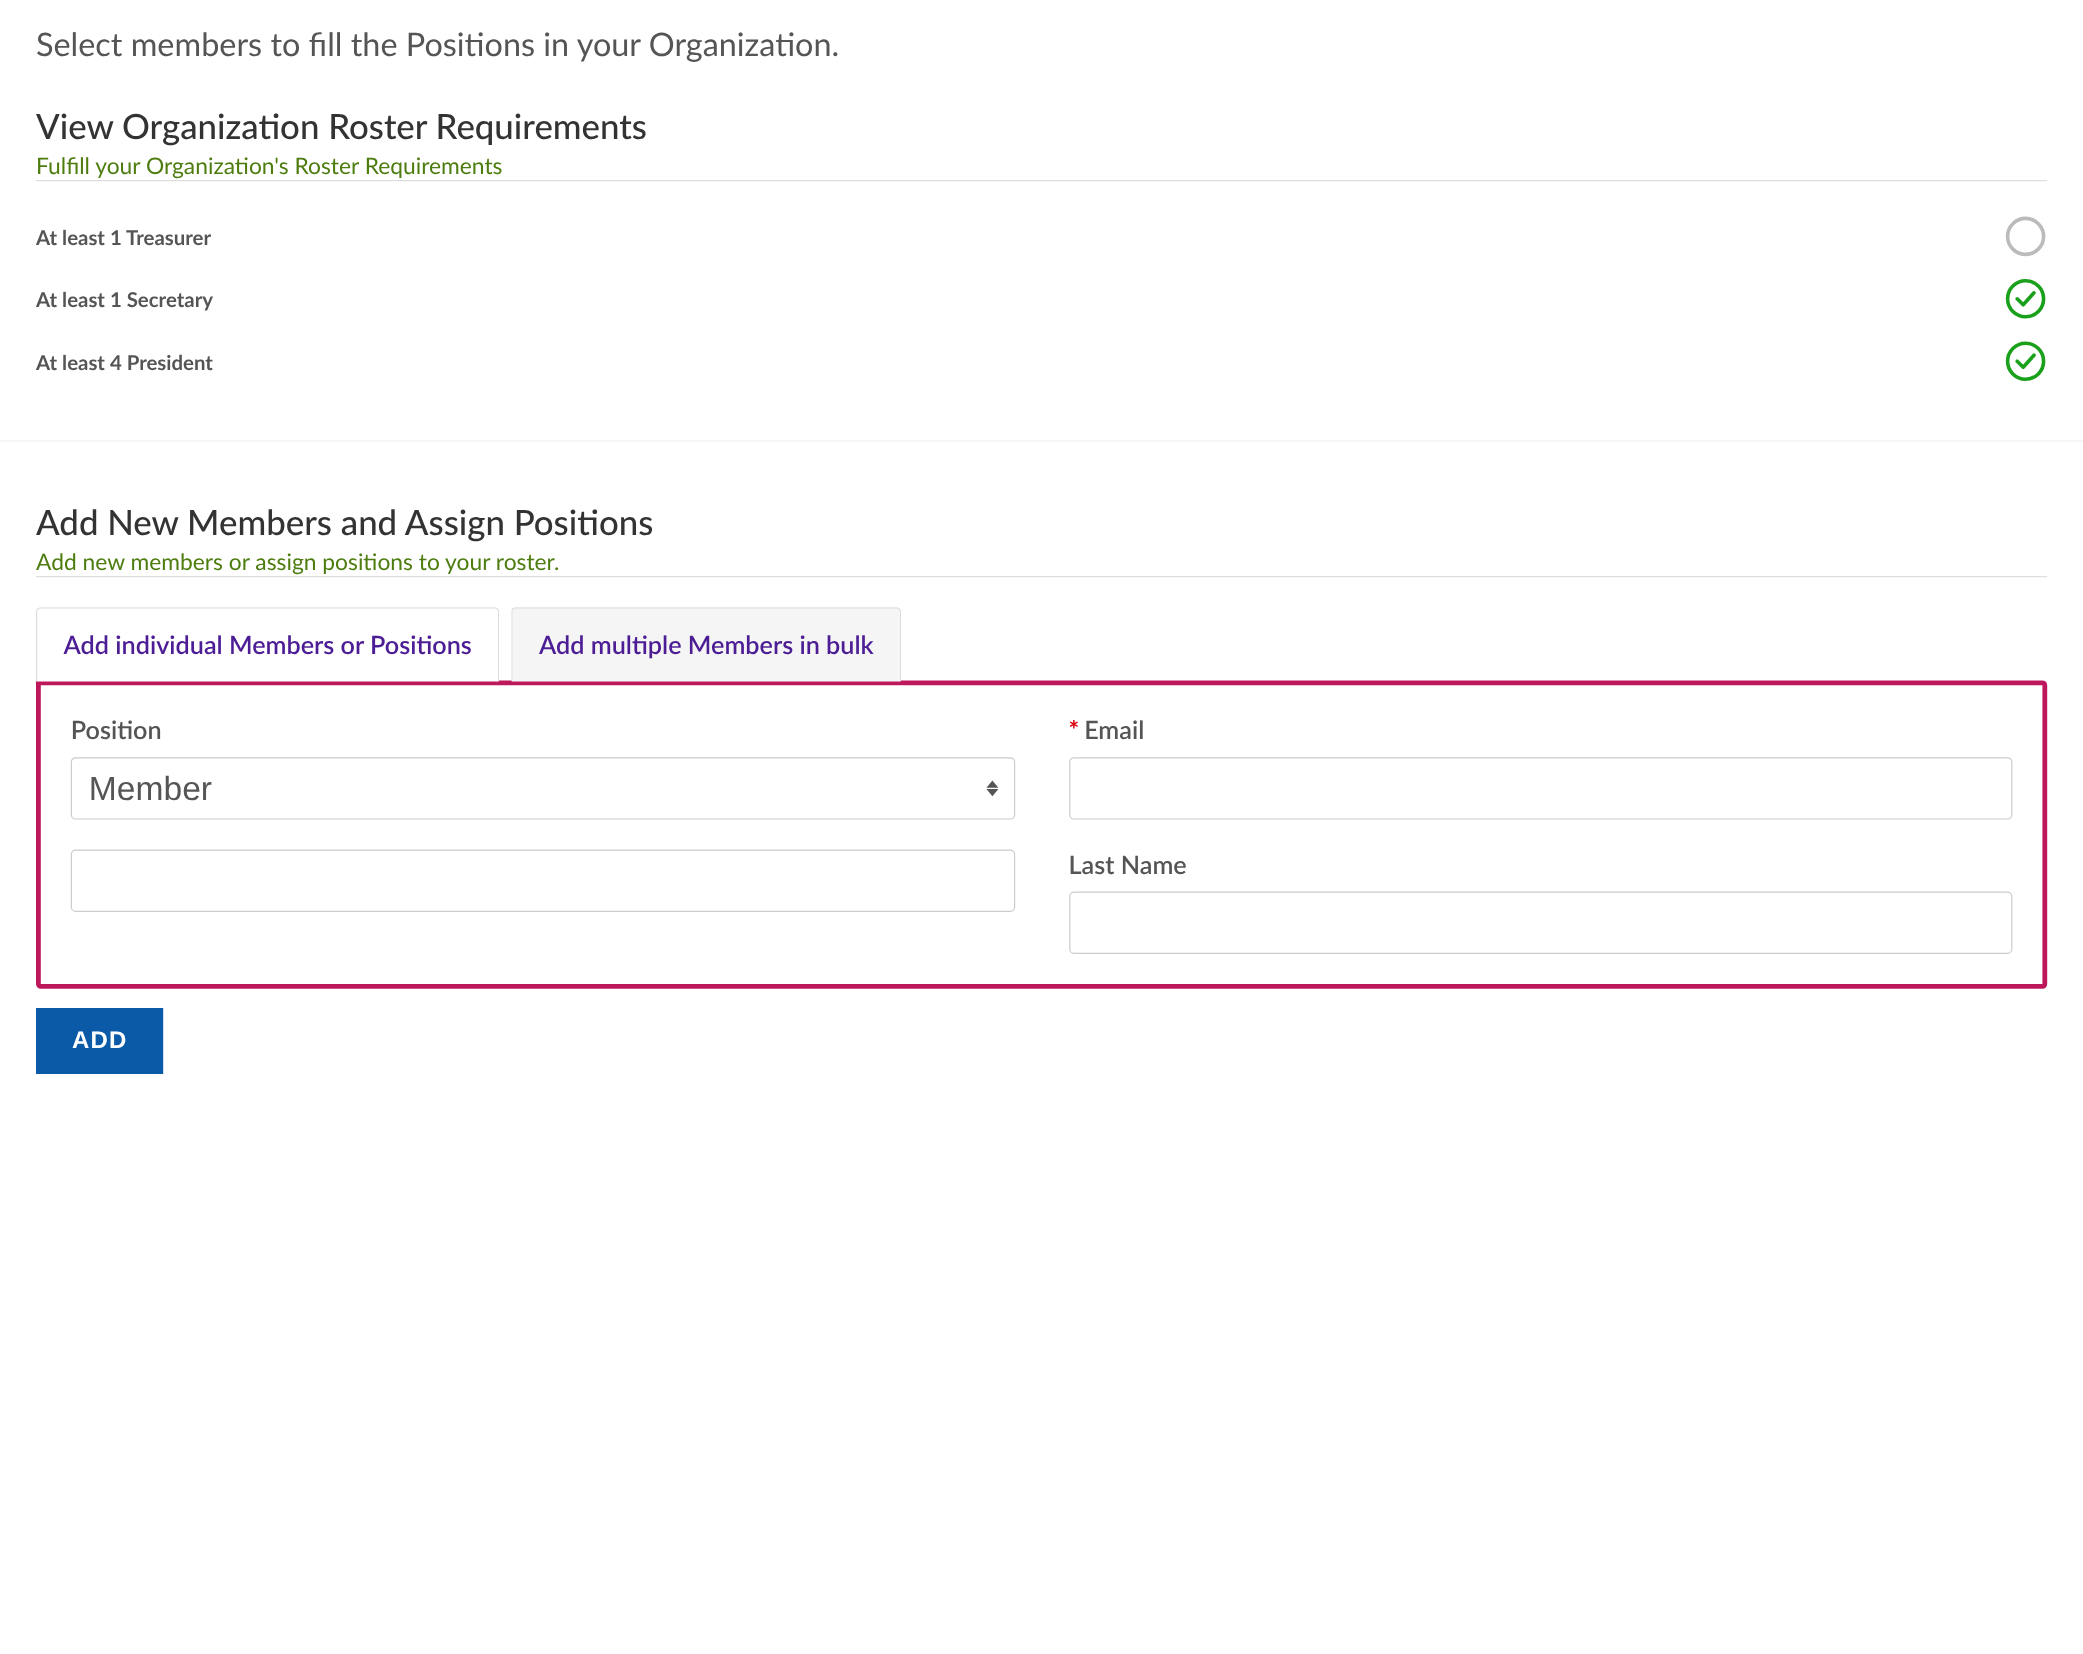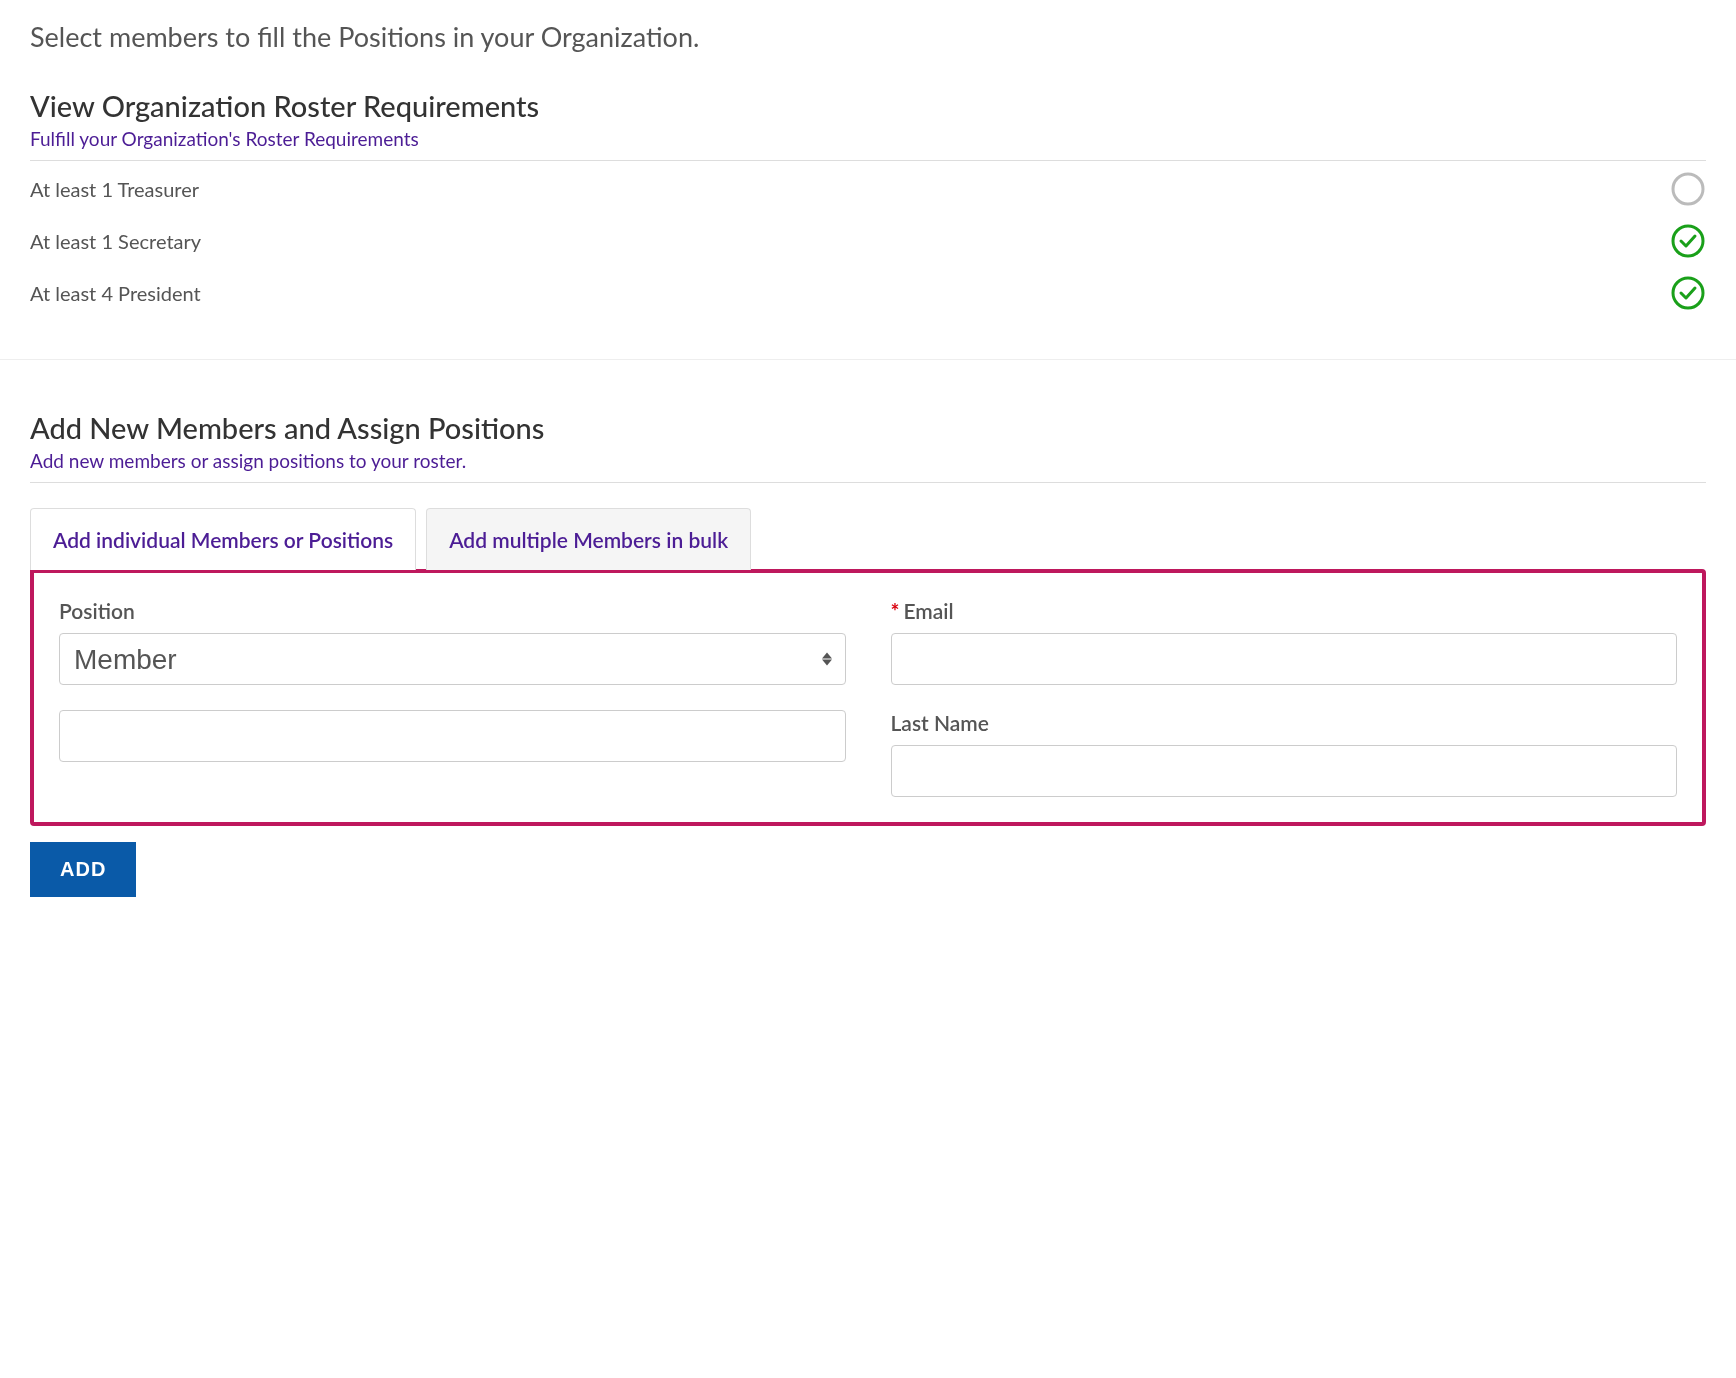--- a/index.html
+++ b/index.html
@@ -17,45 +17,44 @@
       font-size: 27px;
       color: #555;
       font-weight: 400;
       margin-bottom: 35px;
     }
     .section {
       margin-bottom: 30px;
     }
     .section-header {
       border-bottom: 1px solid #ddd;
-      padding-bottom: 10px;
-      margin-bottom: 2px;
+      margin-bottom: 20px;
     }
     .section-title {
       font-size: 29px;
       font-weight: 500;
       color: #333;
       margin-bottom: 4px;
     }
     .section-subtitle {
       font-size: 19px;
-      color: #4c1d95;
+      color: #4d7c0f;
     }
     .requirements-list {
       margin-bottom: 25px;
     }
     .requirement-row {
       display: flex;
       justify-content: space-between;
       align-items: center;
       padding: 8px 0;
     }
     .requirement-label {
-      font-size: 20px;
-      font-weight: 400;
+      font-size: 17px;
+      font-weight: 700;
       color: #555;
     }
     .status-icon {
       width: 36px;
       height: 36px;
       display: flex;
       align-items: center;
       justify-content: center;
     }
     .divider {

